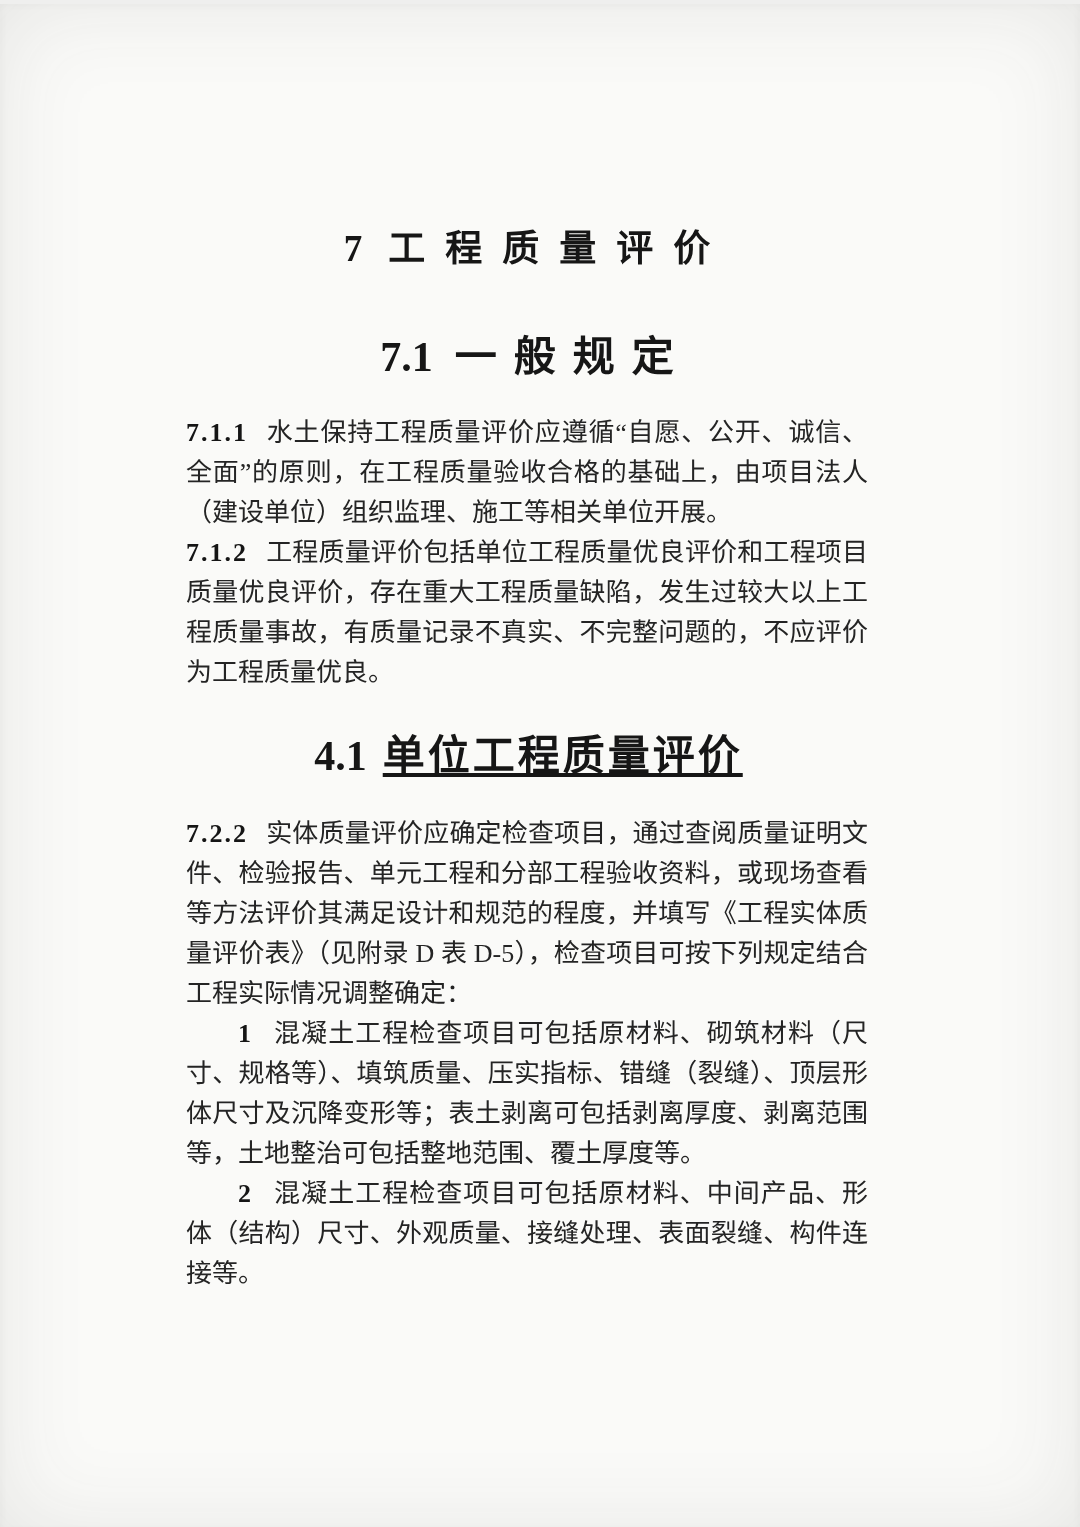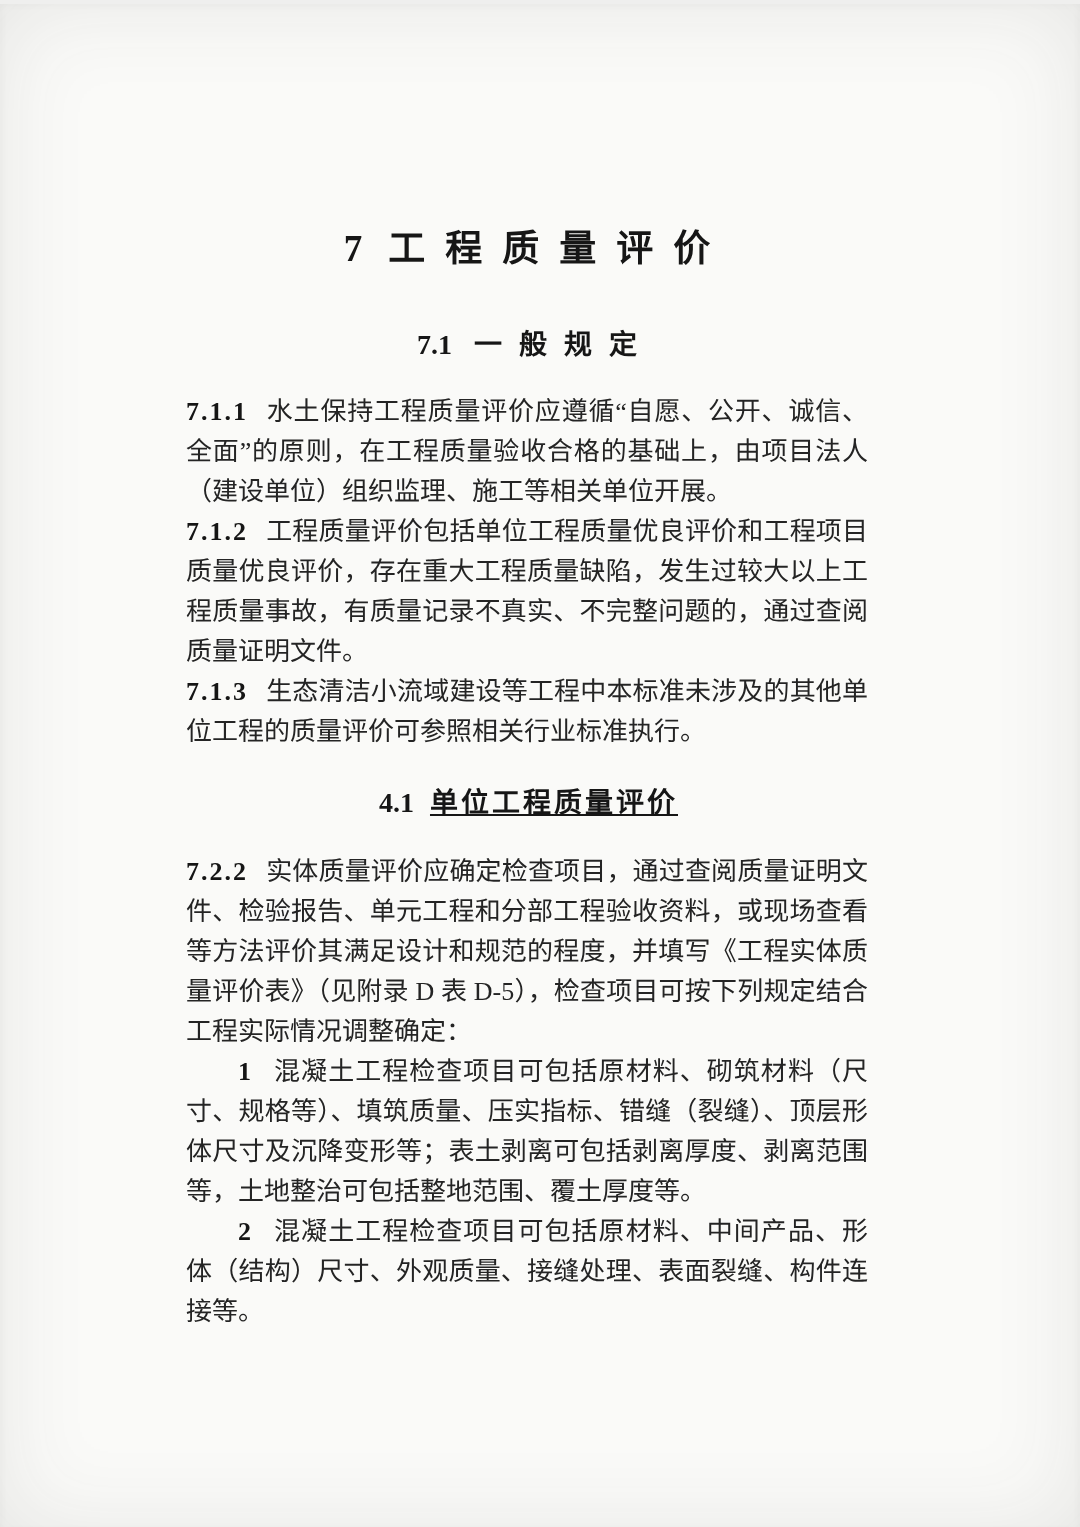--- a/index.html
+++ b/index.html
@@ -31,21 +31,21 @@
     font-size: 37px;
     font-weight: bold;
     color: #161616;
     white-space: nowrap;
   }
   h1.chapter-heading .h-num { margin-right: 26px; letter-spacing: 0; }
   h1.chapter-heading .h-title { letter-spacing: 20px; margin-right: -20px; }
   h2.section-heading {
     margin: 0;
     text-align: center;
-    font-size: 28px;
+    font-size: 42px;
     font-weight: bold;
     color: #161616;
     white-space: nowrap;
   }
   h2.section-heading-1 { margin-top: 50px; margin-bottom: 30px; }
   h2.section-heading-1 .h-num { margin-right: 22px; }
   h2.section-heading-1 .h-title { letter-spacing: 17px; margin-right: -17px; }
   h2.section-heading-2 { margin-top: 28px; margin-bottom: 32px; }
   h2.section-heading-2 .h-num { margin-right: 16px; }
   h2.section-heading-2 .h-title { letter-spacing: 3px; margin-right: -3px; text-decoration: underline; }
@@ -74,23 +74,22 @@
     <h1 class="chapter-heading">
       <span class="h-num">7</span><span class="h-title">工程质量评价</span>
     </h1>
 
     <h2 class="section-heading section-heading-1">
       <span class="h-num">7.1</span><span class="h-title">一般规定</span>
     </h2>
 
     <p class="clause"><span class="clause-label">7.1.1</span><span class="clause-text">水土保持工程质量评价应遵循“自愿、公开、诚信、全面”的原则，在工程质量验收合格的基础上，由项目法人（建设单位）组织监理、施工等相关单位开展。</span></p>
 
-    <p class="clause"><span class="clause-label">7.1.2</span><span class="clause-text">工程质量评价包括单位工程质量优良评价和工程项目质量优良评价，存在重大工程质量缺陷，发生过较大以上工程质量事故，有质量记录不真实、不完整问题的，通过查阅质量证明文件。</span></p>
+    <p class="clause"><span class="clause-label">7.1.2</span><span class="clause-text">工程质量评价包括单位工程质量优良评价和工程项目质量优良评价，存在重大工程质量缺陷，发生过较大以上工程质量事故，有质量记录不真实、不完整问题的，不应评价为工程质量优良。</span></p>
 
-    <p class="clause"><span class="clause-label">7.1.3</span><span class="clause-text">生态清洁小流域建设等工程中本标准未涉及的其他单位工程的质量评价可参照相关行业标准执行。</span></p>
 
     <h2 class="section-heading section-heading-2">
       <span class="h-num">4.1</span><span class="h-title">单位工程质量评价</span>
     </h2>
 
 
     <p class="clause"><span class="clause-label">7.2.2</span><span class="clause-text">实体质量评价应确定检查项目，通过查阅质量证明文件、检验报告、单元工程和分部工程验收资料，或现场查看等方法评价其满足设计和规范的程度，并填写《工程实体质量评价表》（见附录 D 表 D-5），检查项目可按下列规定结合工程实际情况调整确定：</span></p>
 
     <p class="clause sub-item"><span class="clause-label">1</span><span class="clause-text">混凝土工程检查项目可包括原材料、砌筑材料（尺寸、规格等）、填筑质量、压实指标、错缝（裂缝）、顶层形体尺寸及沉降变形等；表土剥离可包括剥离厚度、剥离范围等，土地整治可包括整地范围、覆土厚度等。</span></p>
 

